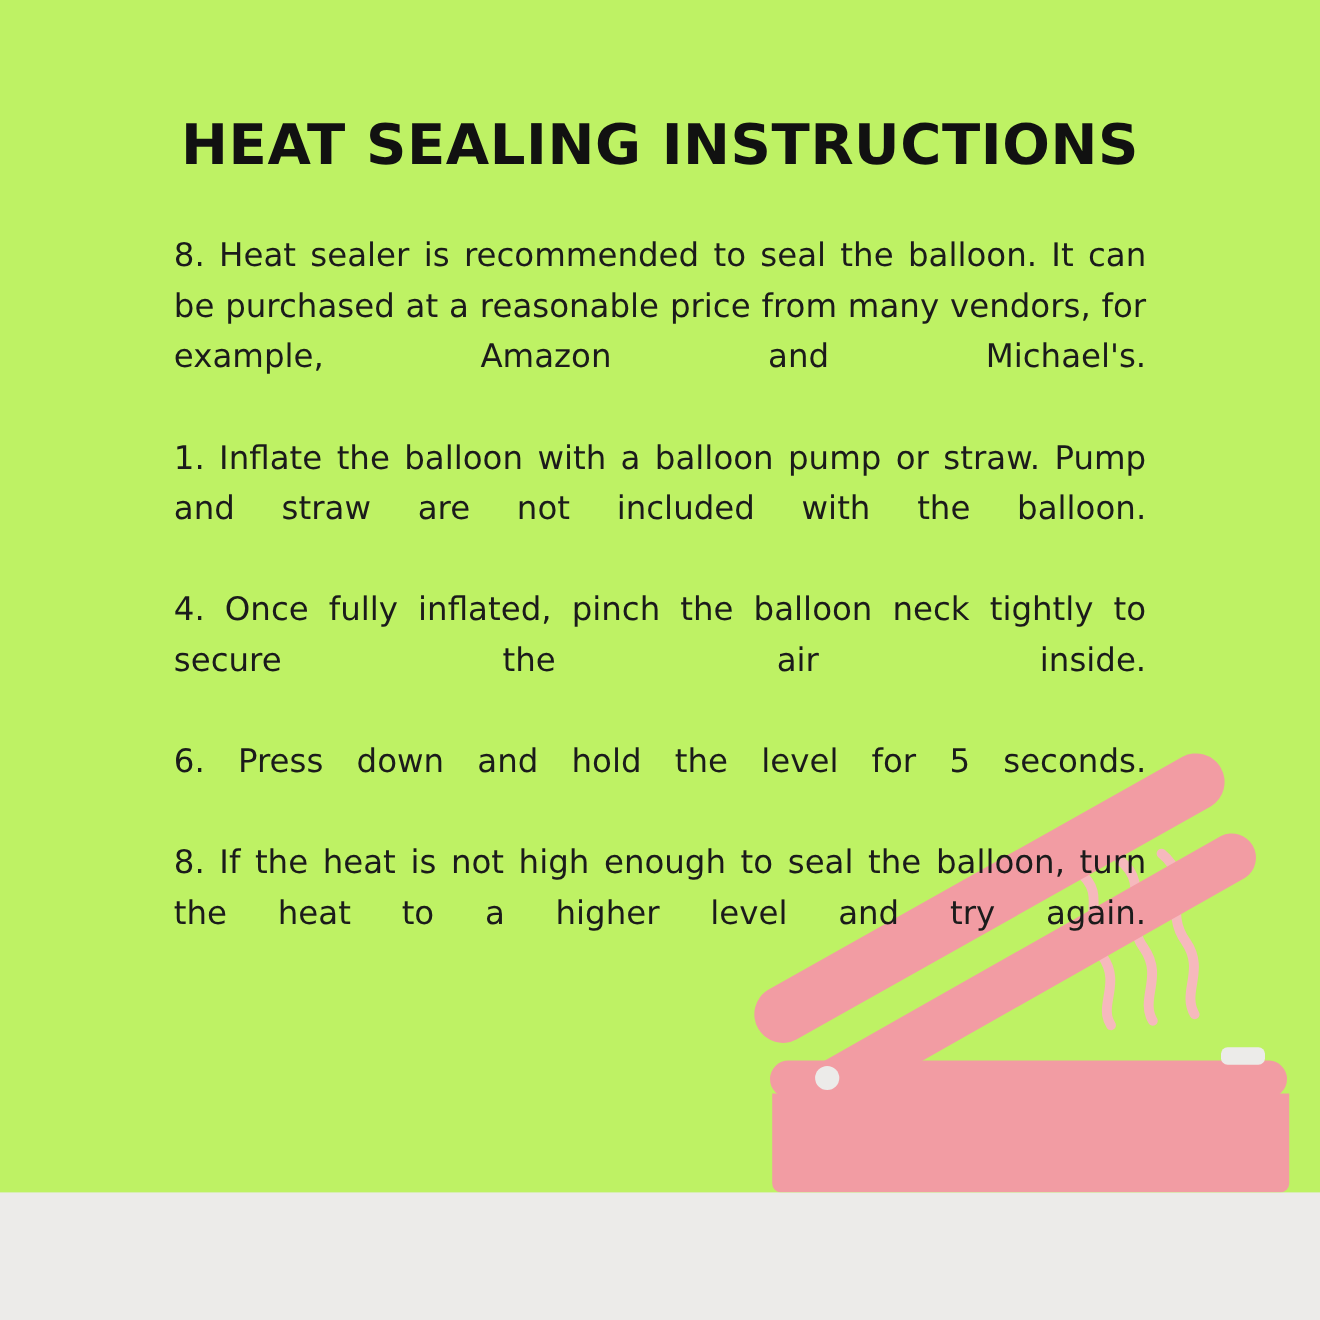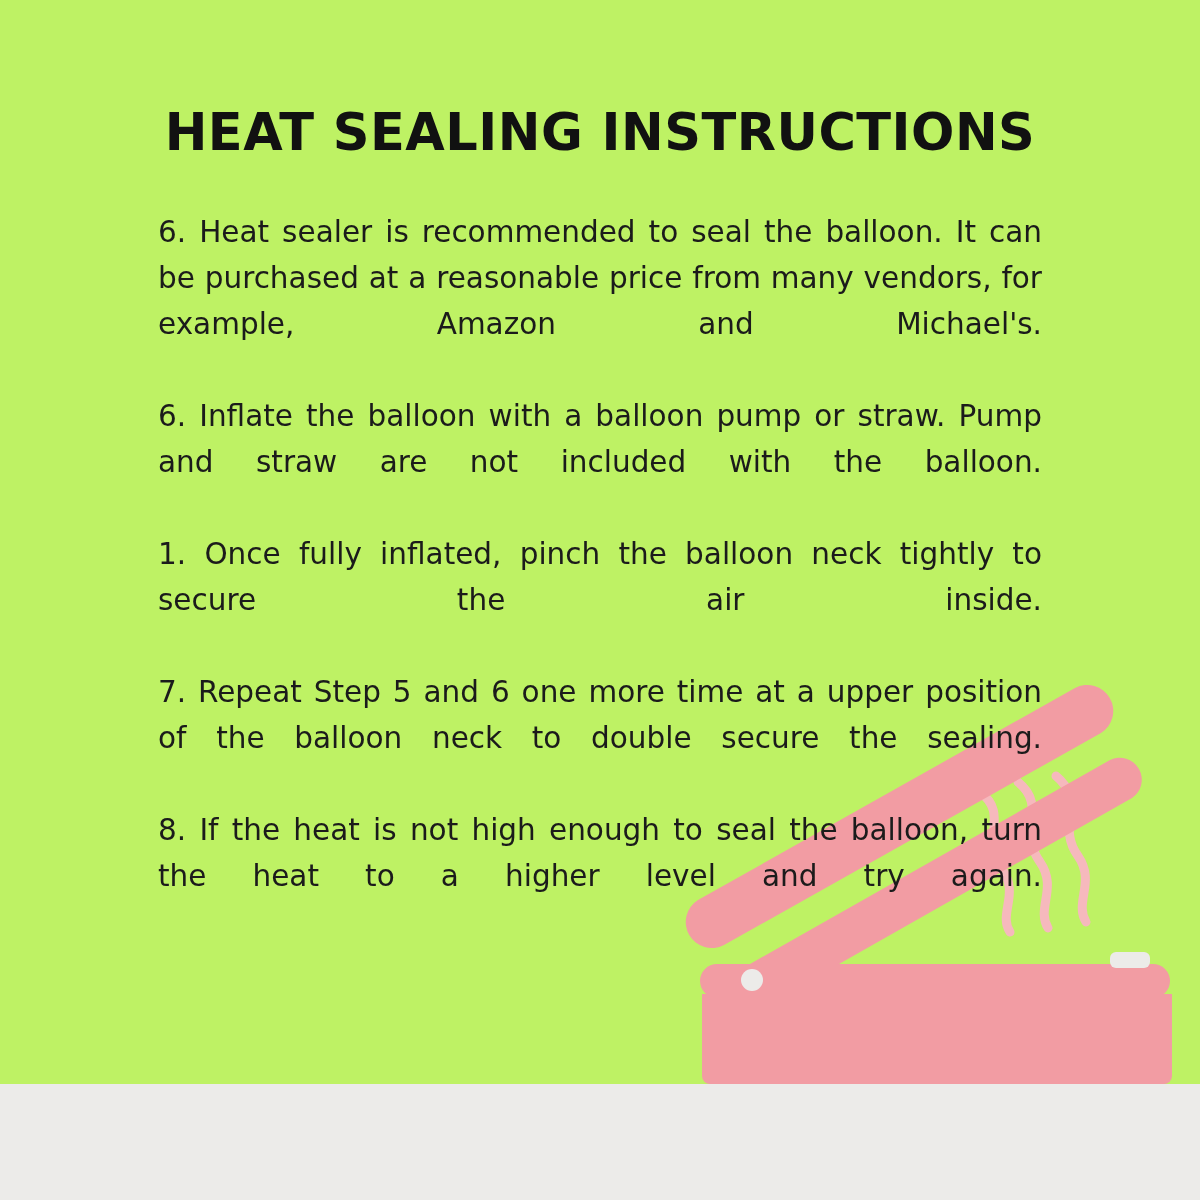--- a/index.html
+++ b/index.html
@@ -95,21 +95,21 @@
 
     <g fill="#ecebe9">
       <circle cx="72" cy="316" r="11"></circle>
       <rect x="430" y="288" width="40" height="16" rx="6"></rect>
     </g>
   </svg>
 
   <h1 class="title">HEAT SEALING INSTRUCTIONS</h1>
 
   <div class="body-text">
-    <p class="step">6. Heat sealer is recommended to seal the balloon. It can be purchased at a reasonable price from many vendors, for example, Amazon and Michael's.</p>
-    <p class="step">6. Inflate the balloon with a balloon pump or straw. Pump and straw are not included with the balloon.</p>
-    <p class="step">1. Once fully inflated, pinch the balloon neck tightly to secure the air inside.</p>
-    <p class="step">7. Repeat Step 5 and 6 one more time at a upper position of the balloon neck to double secure the sealing.</p>
+    <p class="step">8. Heat sealer is recommended to seal the balloon. It can be purchased at a reasonable price from many vendors, for example, Amazon and Michael's.</p>
+    <p class="step">1. Inflate the balloon with a balloon pump or straw. Pump and straw are not included with the balloon.</p>
+    <p class="step">4. Once fully inflated, pinch the balloon neck tightly to secure the air inside.</p>
+    <p class="step">6. Press down and hold the level for 5 seconds.</p>
     <p class="step">8. If the heat is not high enough to seal the balloon, turn the heat to a higher level and try again.</p>
 
   </div>
 
 </div>
 
 </body></html>

